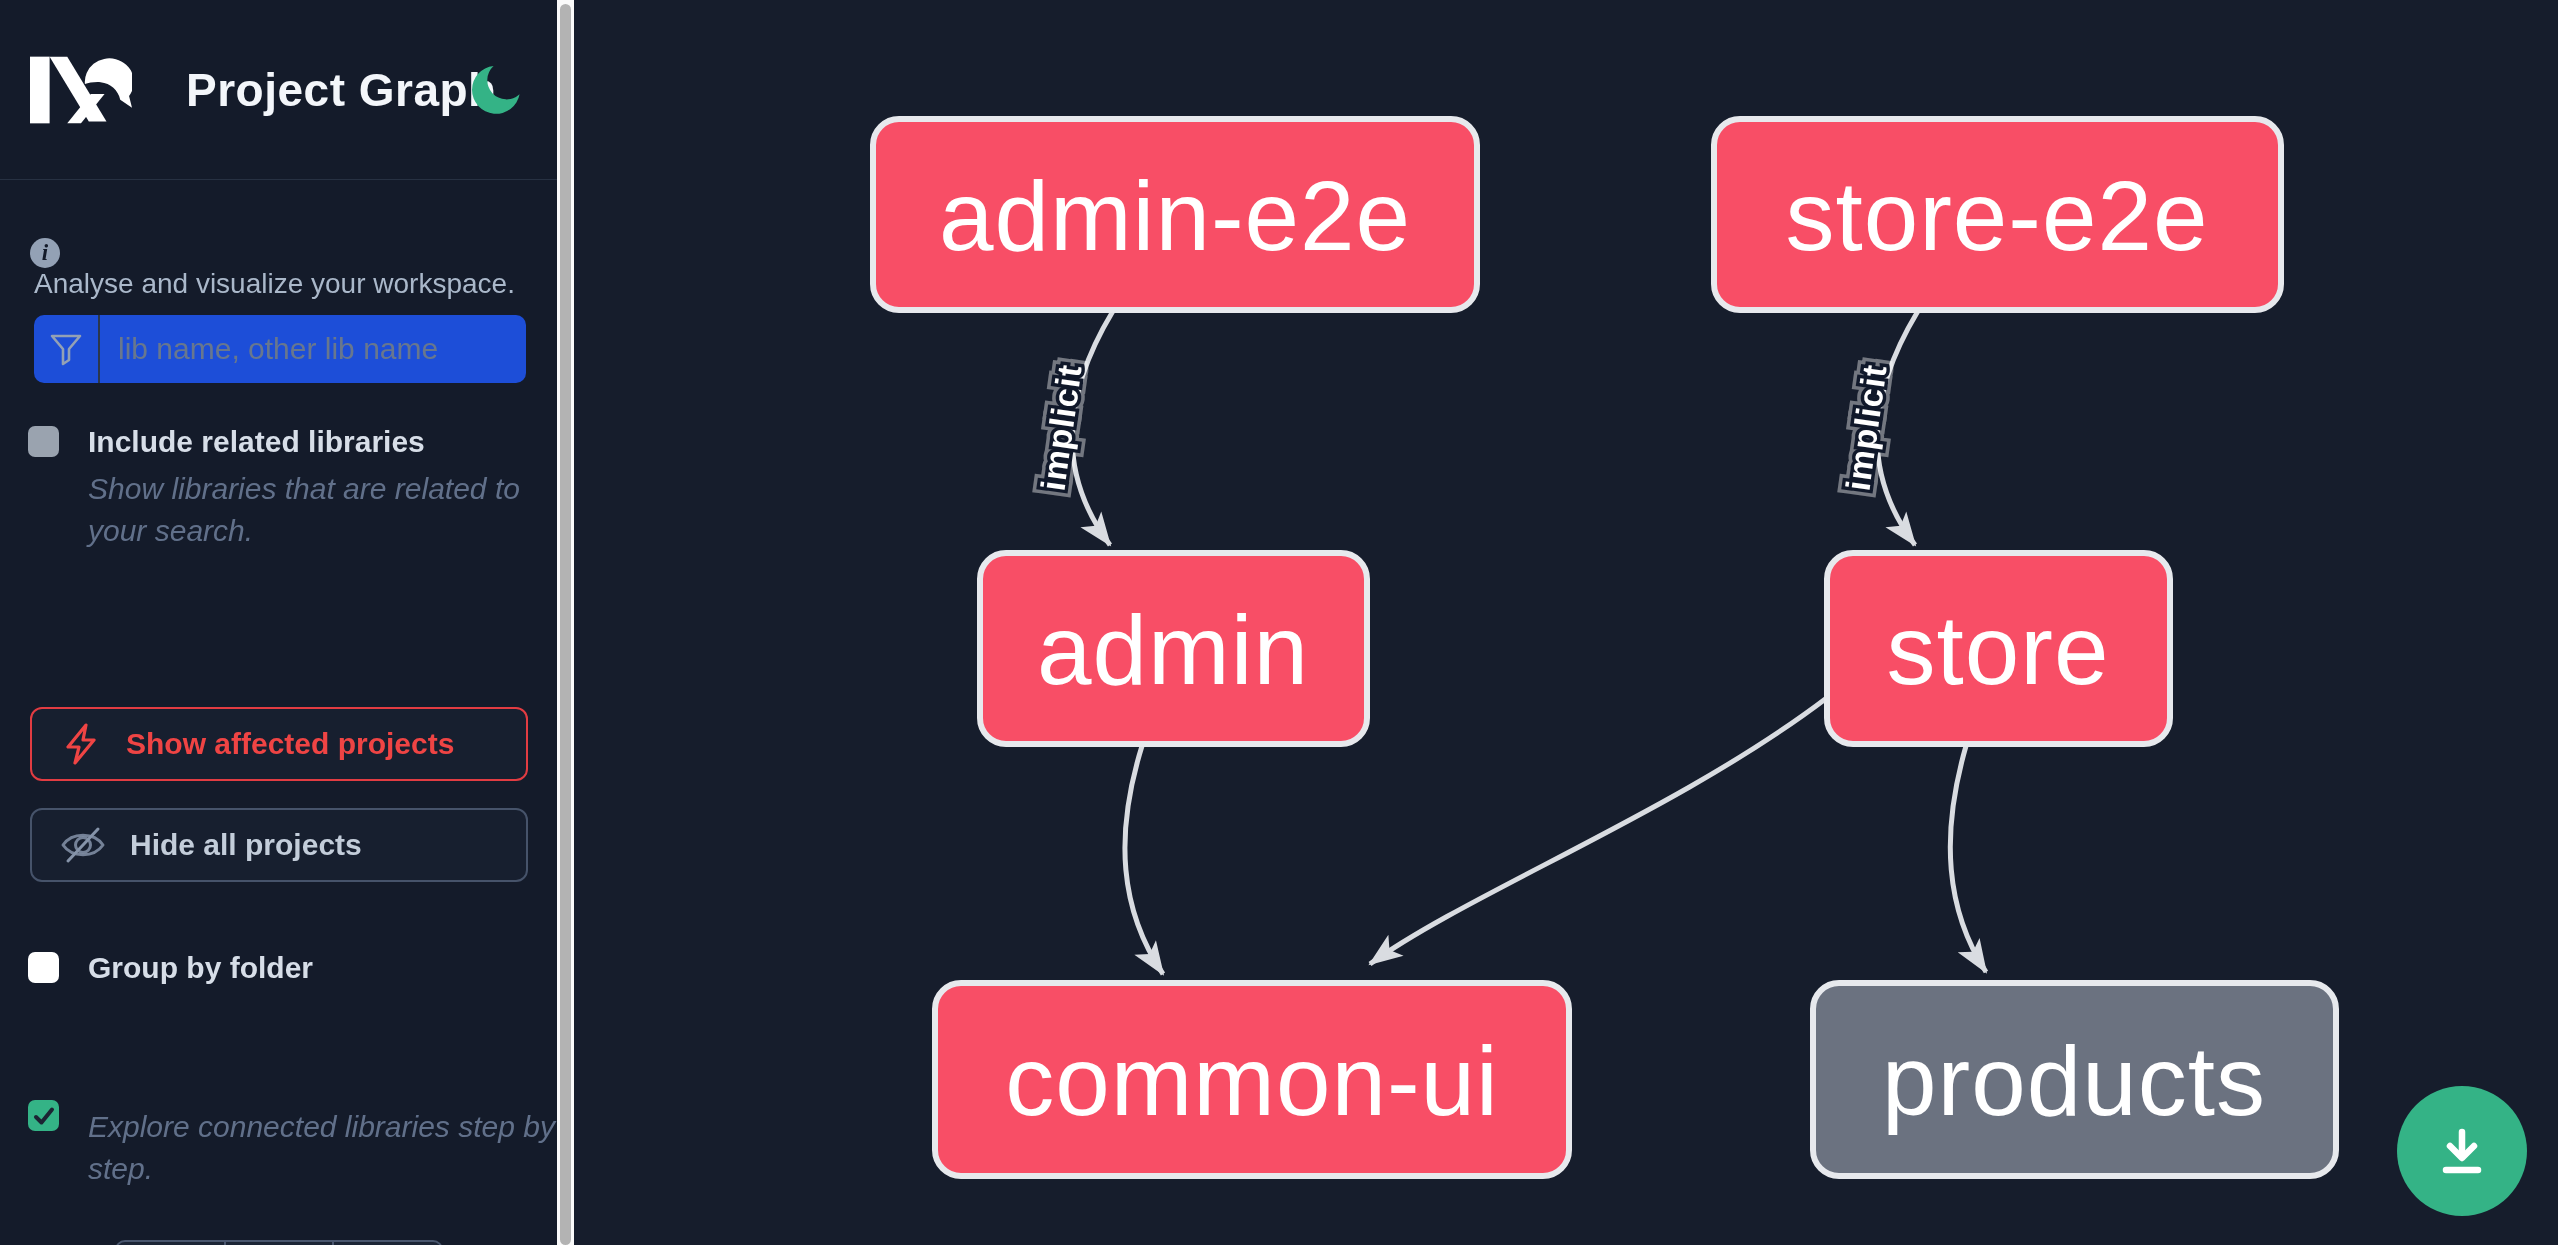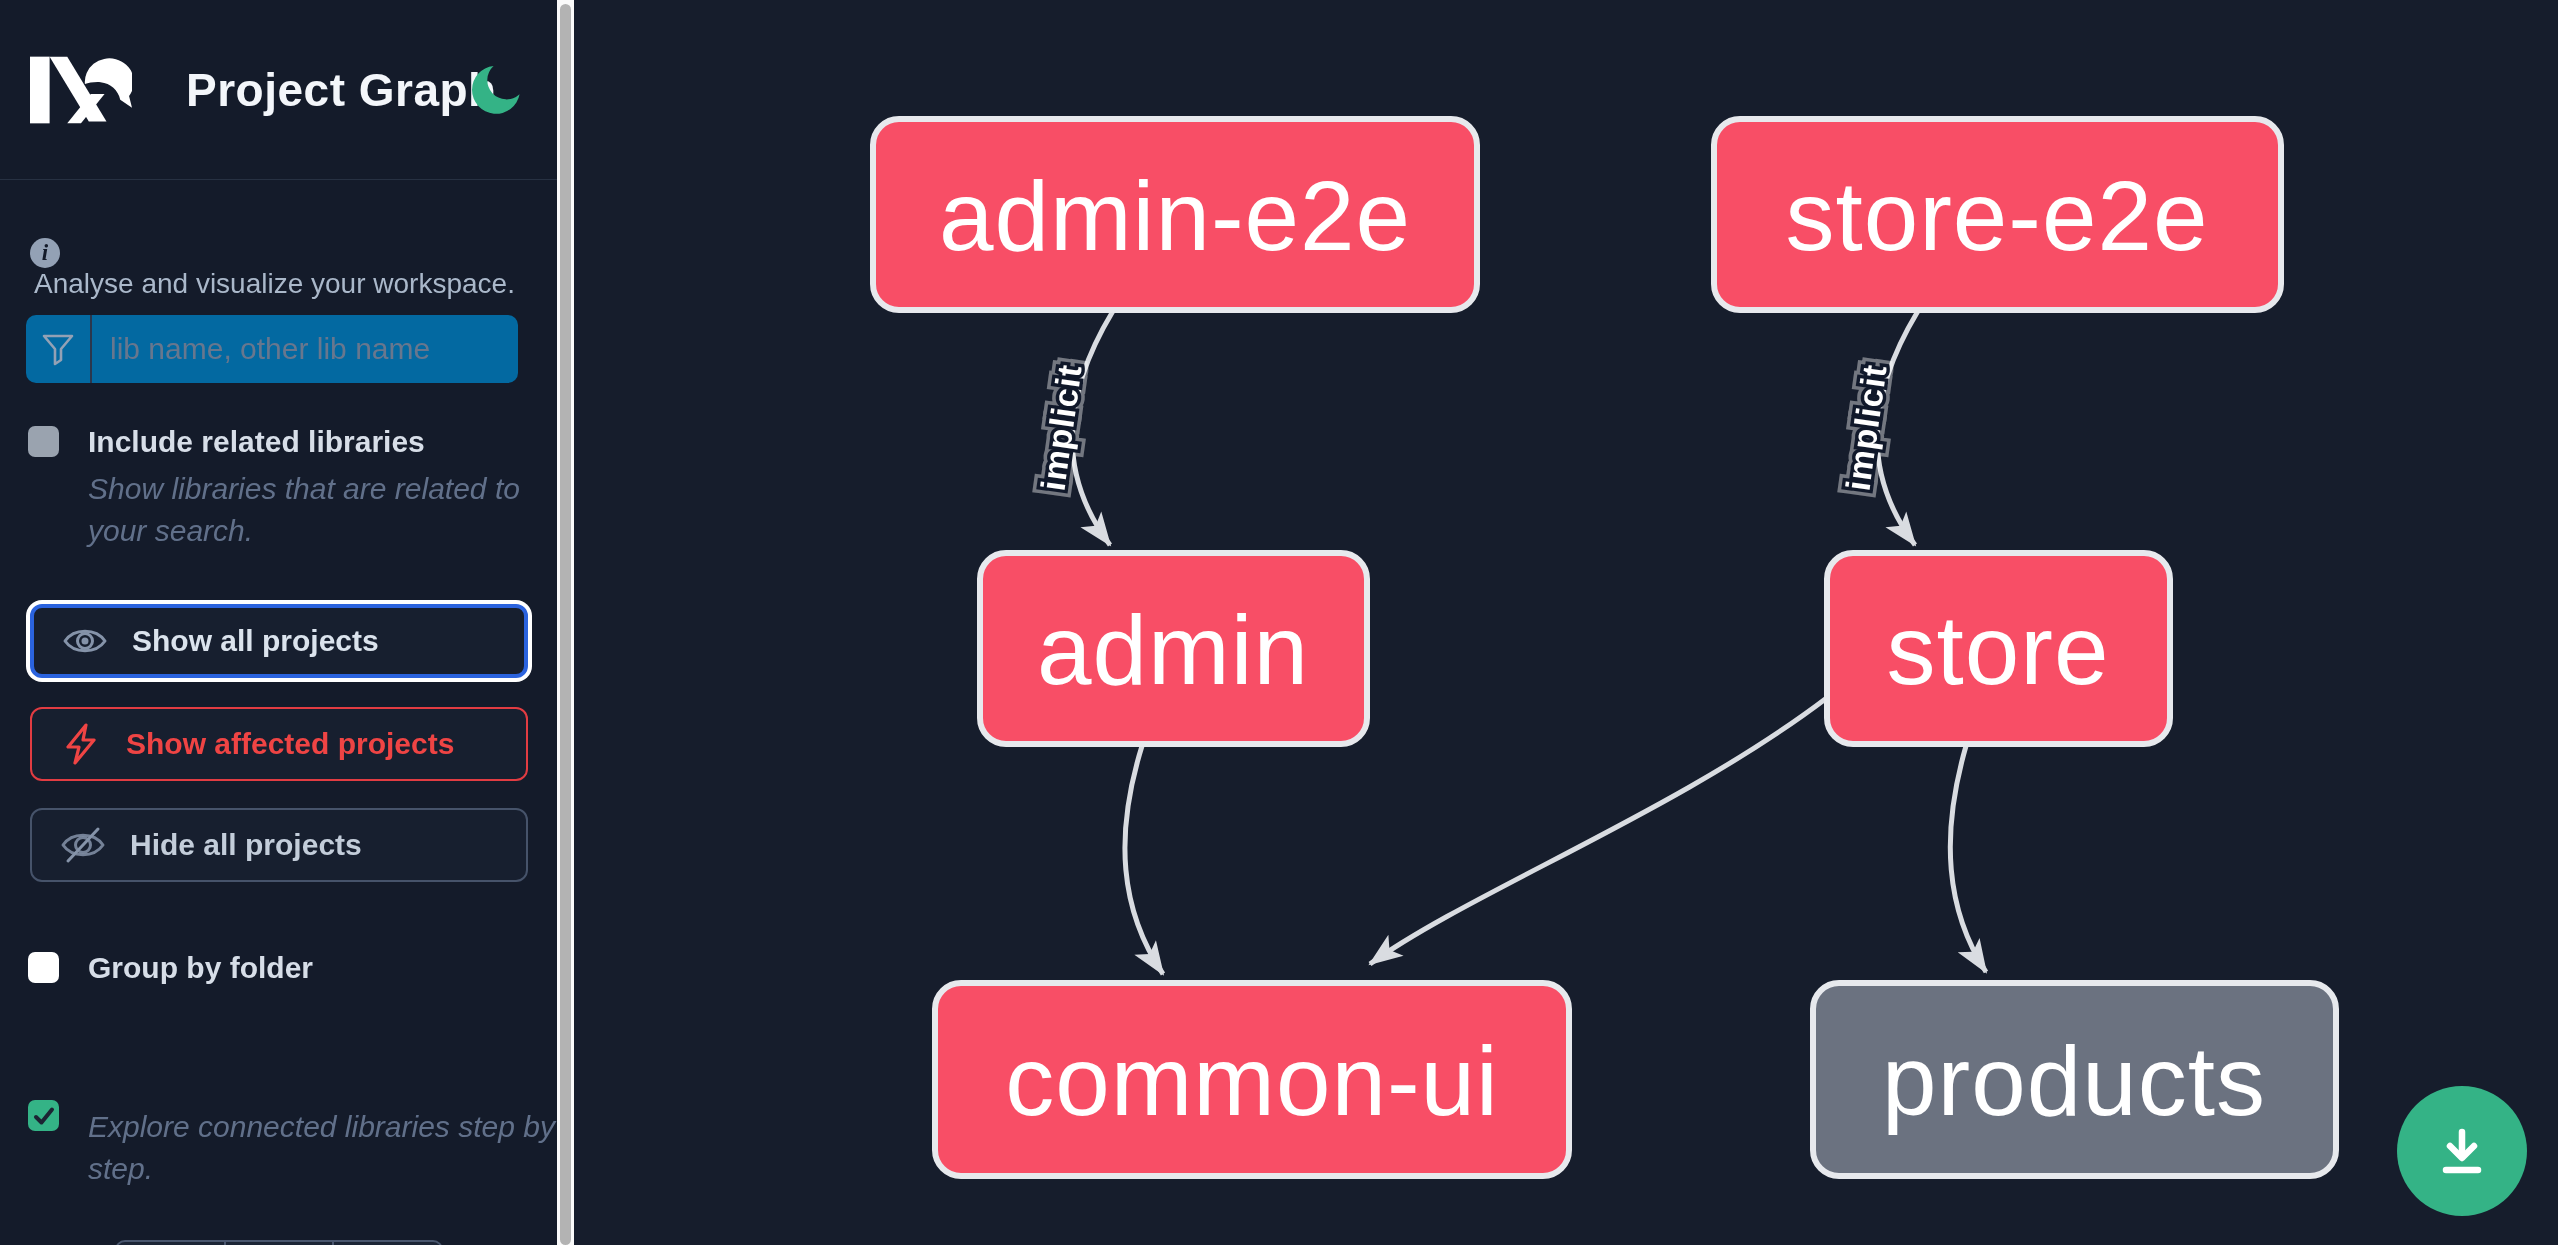--- a/index.html
+++ b/index.html
@@ -33,22 +33,22 @@
     width:30px; height:30px; border-radius:50%; background:#93a1b5;
     color:#141b2a; text-align:center; line-height:30px;
     font-family:"Liberation Serif", serif; font-weight:700; font-size:23px; font-style:italic;
   }
   .info-text {
     display:inline-block; vertical-align:middle; margin-left:4px;
     color:#aab8ca; font-size:28px;
   }
 
   .search-box {
-    position:absolute; left:26px; top:315px; width:492px; height:68px;
-    background:#0369a1; border-radius:10px; display:flex; align-items:flex-start;
+    position:absolute; left:34px; top:315px; width:492px; height:68px;
+    background:#1d4ed8; border-radius:10px; display:flex; align-items:flex-start;
   }
   .funnel-cell {
     width:66px; height:100%; display:flex; align-items:center; justify-content:center;
     border-right:2px solid #2b374d;
   }
   .search-input {
     flex:1; height:100%; background:transparent; border:none; outline:none;
     padding-left:18px; font-size:30px; color:#c6d0de;
     font-family:"Liberation Sans", sans-serif;
   }
@@ -163,30 +163,20 @@
   </div>
 
   <div class="toggle-row" style="top:424px;">
     <span class="checkbox cb-gray"></span>
     <div class="toggle-body">
       <div class="toggle-label">Include related libraries</div>
       <div class="toggle-desc">Show libraries that are related to your search.</div>
     </div>
   </div>
 
-  <button class="sb-btn btn-show-all">
-    <span class="btn-icon">
-      <svg width="46" height="44" viewBox="0 0 46 44" fill="none" stroke="#8593a9" stroke-width="3" stroke-linejoin="round" stroke-linecap="round">
-        <path d="M3,22 C12,9 34,9 43,22 C34,35 12,35 3,22 Z"></path>
-        <circle cx="23" cy="22" r="7.5"></circle>
-        <circle cx="23" cy="22" r="2" fill="#8593a9"></circle>
-      </svg>
-    </span>
-    <span>Show all projects</span>
-  </button>
 
   <button class="sb-btn btn-affected">
     <span class="btn-icon">
       <svg width="42" height="46" viewBox="0 0 42 46" fill="none" stroke="#ef4444" stroke-width="3.2" stroke-linejoin="round" stroke-linecap="round">
         <path d="M26,4 L8,26 H19 L15,42 L34,19 H23 Z"></path>
       </svg>
     </span>
     <span>Show affected projects</span>
   </button>
 

